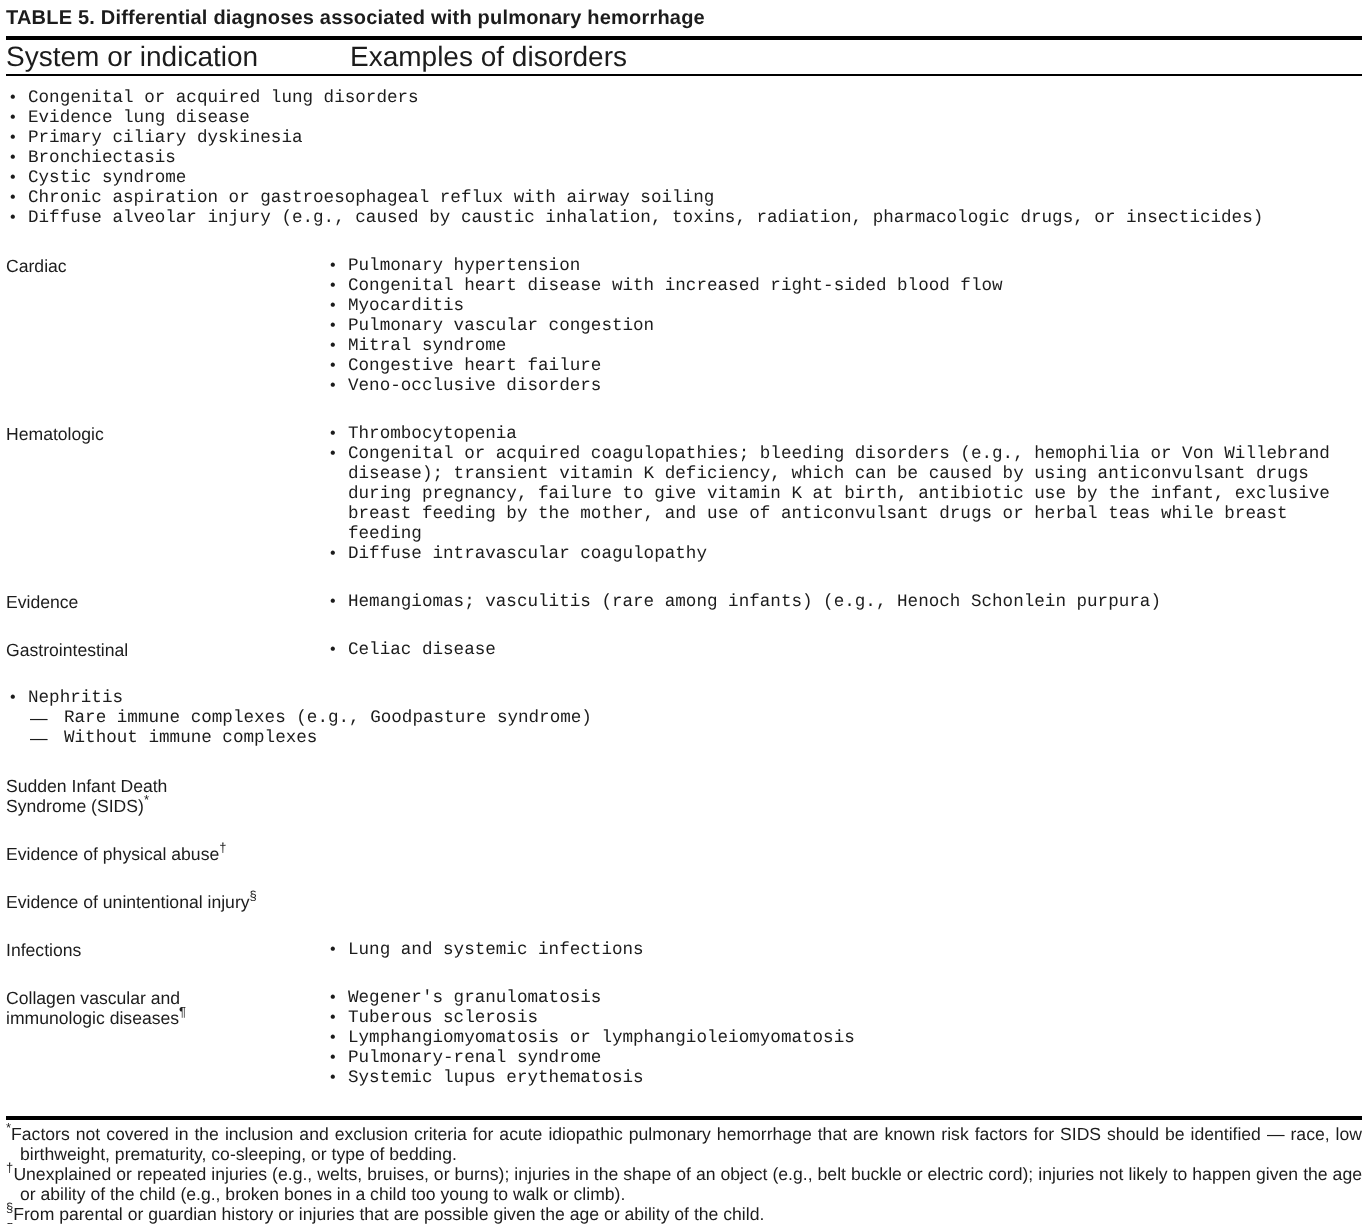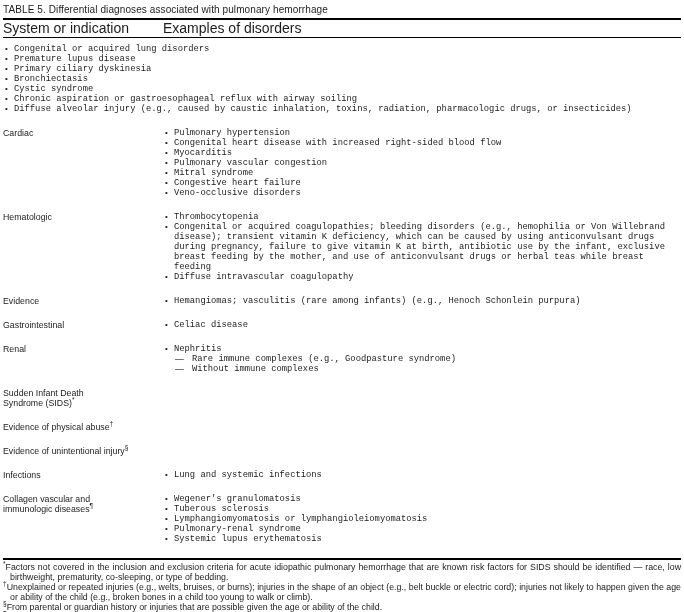--- a/index.html
+++ b/index.html
@@ -7,33 +7,33 @@
     position: relative;
     width: 684px; height: 612px;
     box-sizing: border-box;
     background: #ffffff;
     color: #1c1c1c;
     font-family: "Liberation Sans", sans-serif;
     overflow: hidden;
     padding: 2px 3px 0 3px;
   }
   .title {
-    font-size: 10px; font-weight: normal; line-height: 11px;
+    font-size: 10px; font-weight: bold; line-height: 11px;
     padding: 2px 0 3px 0;
     border-bottom: 2px solid #000;
     letter-spacing: 0.1px;
   }
   .header-row {
     display: flex;
     font-size: 14px; line-height: 10px;
     padding: 3px 0 4px 0;
     border-bottom: 1.5px solid #000;
   }
   .header-cell.system { width: 160px; flex-shrink: 0; }
-  .header-cell.examples { flex: 1; }
+  .header-cell.examples { flex: 1; margin-left: 12px; }
   .tbody { padding-top: 6px; }
   .row {
     display: flex;
     margin-bottom: 14px;
     font-size: 8.8px; line-height: 10px;
   }
   .col-system { width: 160px; flex-shrink: 0; }
   .col-examples { flex: 1; }
   .ex-item { display: flex; }
   .ex-item .marker { flex-shrink: 0; }
@@ -67,21 +67,21 @@
 
   <div class="tbody">
       <div class="row">
         <div class="col-examples">
           <div class="ex-item bullet">
             <span class="marker">•</span>
             <span class="ex-text">Congenital or acquired lung disorders</span>
           </div>
           <div class="ex-item bullet">
             <span class="marker">•</span>
-            <span class="ex-text">Premature lupus disease</span>
+            <span class="ex-text">Evidence lung disease</span>
           </div>
           <div class="ex-item bullet">
             <span class="marker">•</span>
             <span class="ex-text">Primary ciliary dyskinesia</span>
           </div>
           <div class="ex-item bullet">
             <span class="marker">•</span>
             <span class="ex-text">Bronchiectasis</span>
           </div>
           <div class="ex-item bullet">
@@ -168,23 +168,20 @@
           <div class="system-line">Gastrointestinal</div>
         </div>
         <div class="col-examples">
           <div class="ex-item bullet">
             <span class="marker">•</span>
             <span class="ex-text">Celiac disease</span>
           </div>
         </div>
       </div>
       <div class="row">
-        <div class="col-system">
-          <div class="system-line">Renal</div>
-        </div>
         <div class="col-examples">
           <div class="ex-item bullet">
             <span class="marker">•</span>
             <span class="ex-text">Nephritis</span>
           </div>
           <div class="ex-item dash">
             <span class="marker">—</span>
             <span class="ex-text">Rare immune complexes (e.g., Goodpasture syndrome)</span>
           </div>
           <div class="ex-item dash">

